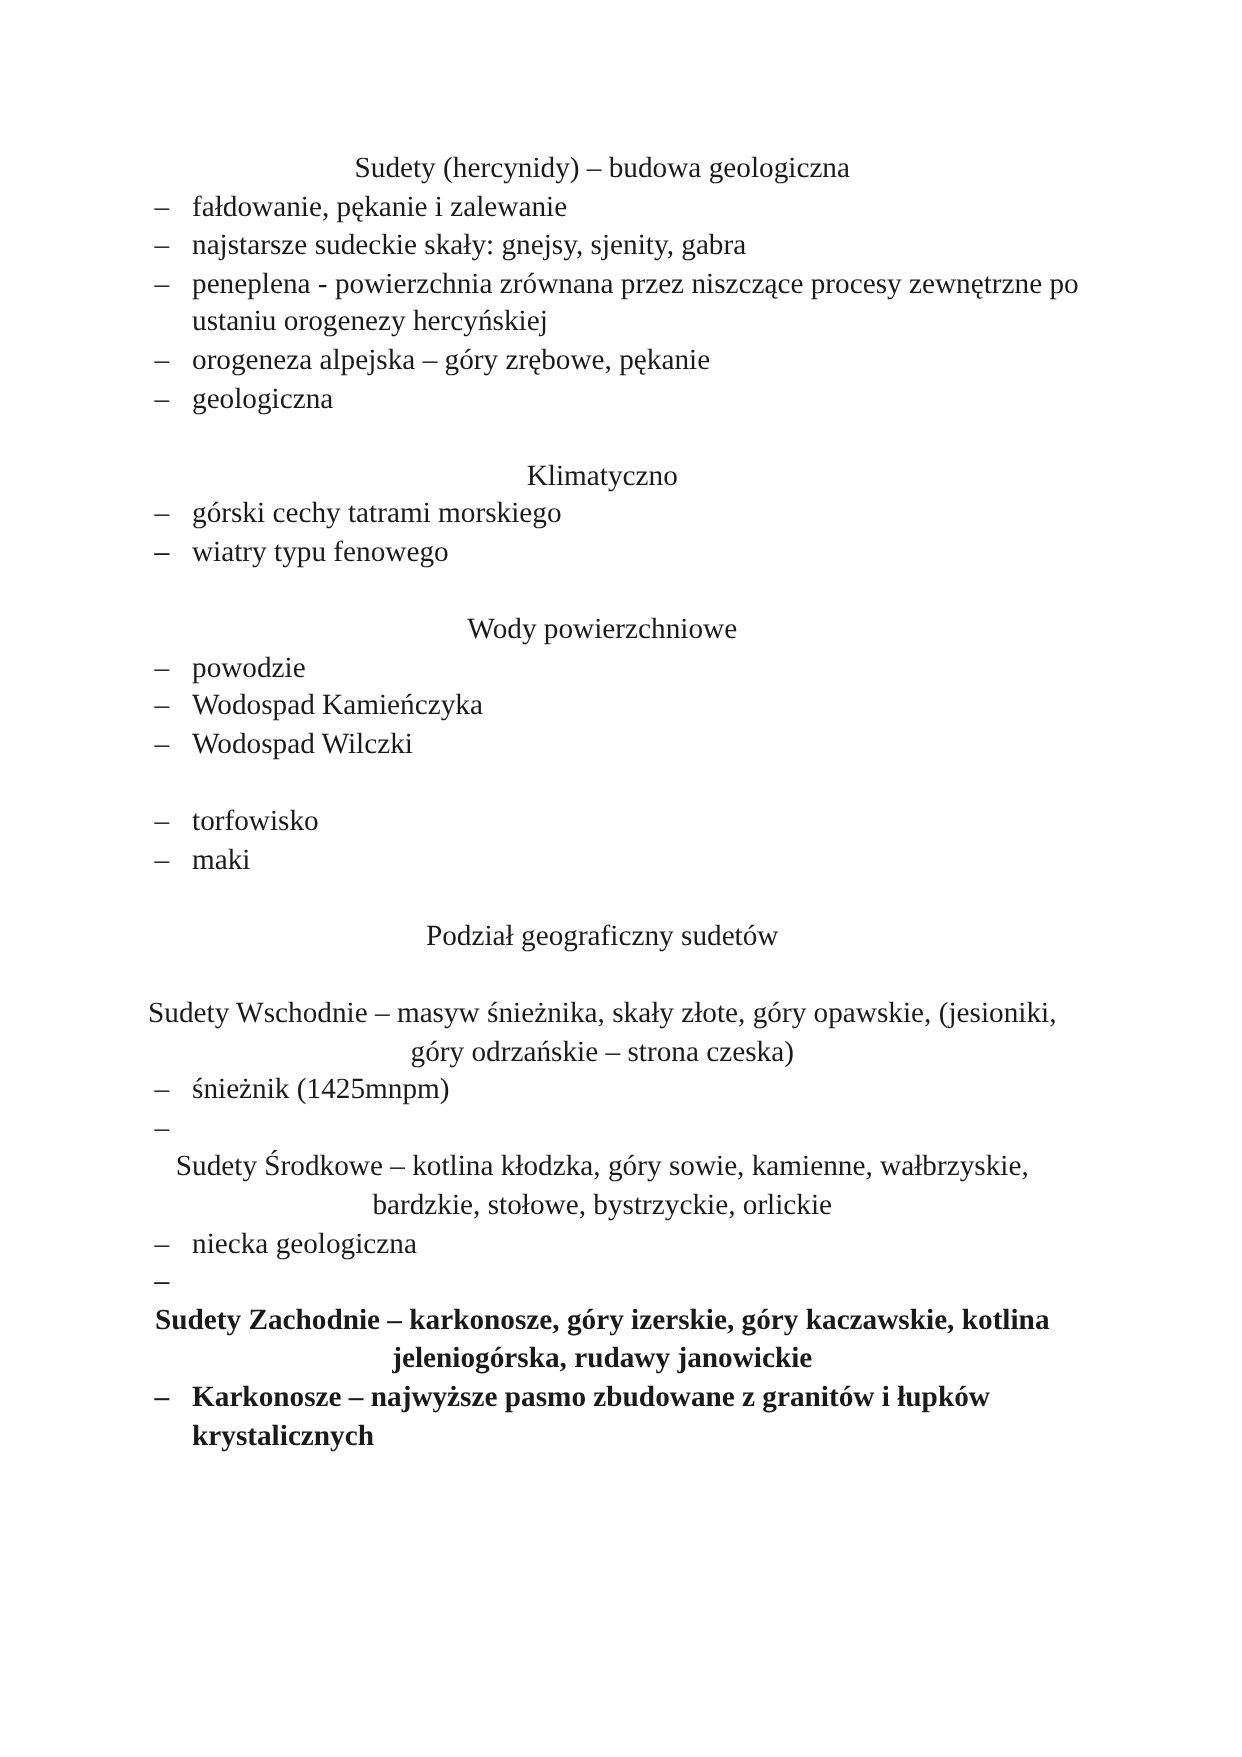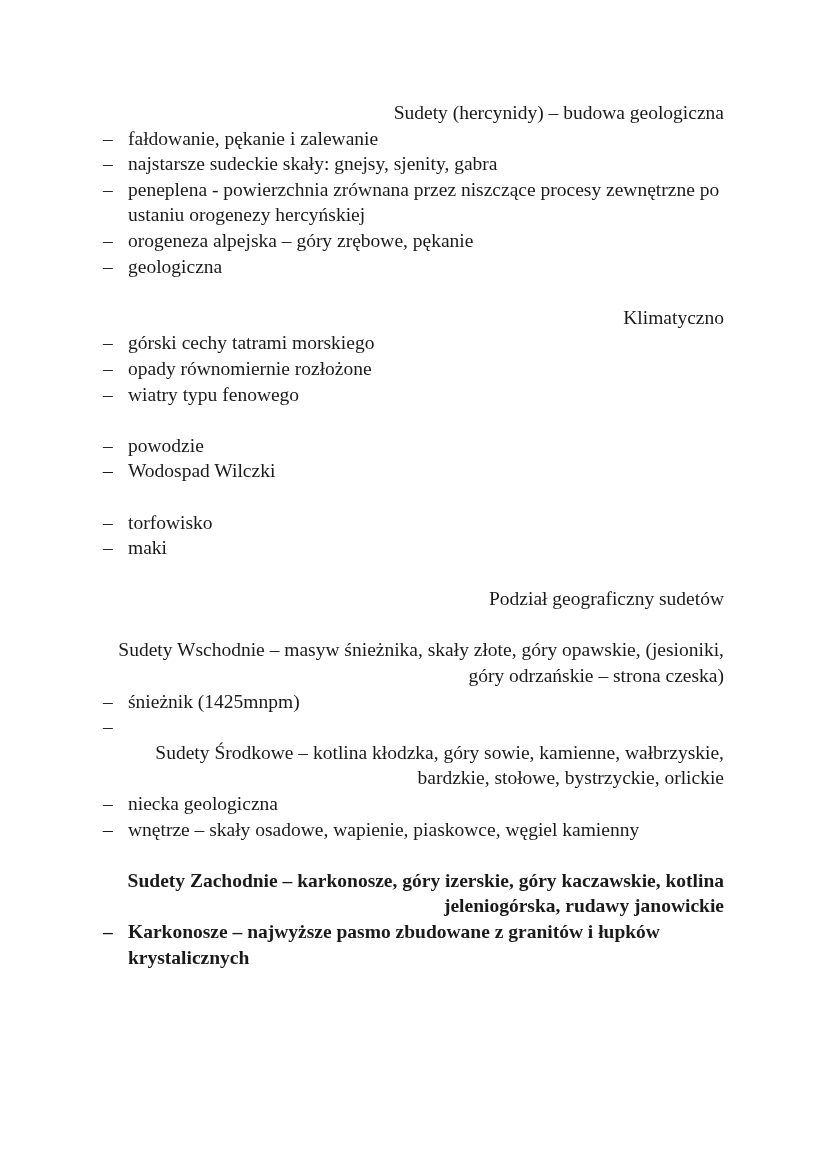--- a/index.html
+++ b/index.html
@@ -35,21 +35,21 @@
   .section {
     margin: 0 0 25.6px 0;   
   }
   .section:last-child { margin-bottom: 0; font-weight: bold; }
 
   
   .para {
     margin: 0;
     padding: 0;
     max-width: 645px;
-    text-align: right;
+    text-align: center;
     white-space: pre-wrap;
   }
 
   
   .list {
     list-style: none;
     margin: 0;
     padding: 0;
   }
   .list-item {
@@ -79,28 +79,29 @@
           <li class="list-item"><span class="dash">–</span><span>najstarsze sudeckie skały: gnejsy, sjenity, gabra</span></li>
           <li class="list-item"><span class="dash">–</span><span>peneplena - powierzchnia zrównana przez niszczące procesy zewnętrzne po ustaniu orogenezy hercyńskiej</span></li>
           <li class="list-item"><span class="dash">–</span><span>orogeneza alpejska – góry zrębowe, pękanie</span></li>
           <li class="list-item"><span class="dash">–</span><span>geologiczna</span></li>
         </ul>
       </div>
       <div class="section">
         <p class="para">Klimatyczno</p>
         <ul class="list">
           <li class="list-item"><span class="dash">–</span><span>górski cechy tatrami morskiego</span></li>
-          <li class="list-item"><span class="dash">–</span><span>opady równomiernie rozłożone</span></li>
+          <li class="list-item"><span class="dash">–</span></li>
           <li class="list-item"><span class="dash">–</span><span>wiatry typu fenowego</span></li>
         </ul>
       </div>
       <div class="section">
+        <p class="para">Wody powierzchniowe</p>
         <ul class="list">
           <li class="list-item"><span class="dash">–</span><span>powodzie</span></li>
-          <li class="list-item"><span class="dash">–</span></li>
+          <li class="list-item"><span class="dash">–</span><span>Wodospad Kamieńczyka</span></li>
           <li class="list-item"><span class="dash">–</span><span>Wodospad Wilczki</span></li>
         </ul>
       </div>
       <div class="section">
         <ul class="list">
           <li class="list-item"><span class="dash">–</span><span>torfowisko</span></li>
           <li class="list-item"><span class="dash">–</span><span>maki</span></li>
         </ul>
       </div>
       <div class="section">
@@ -111,21 +112,21 @@
         <ul class="list">
           <li class="list-item"><span class="dash">–</span><span>śnieżnik (1425mnpm)</span></li>
           <li class="list-item"><span class="dash">–</span></li>
         </ul>
       </div>
       <div class="section">
         <p class="para">Sudety Środkowe – kotlina kłodzka, góry sowie, kamienne, wałbrzyskie, bardzkie, stołowe, bystrzyckie, orlickie</p>
         <ul class="list">
           <li class="list-item"><span class="dash">–</span><span>niecka geologiczna</span></li>
           <li class="list-item"><span class="dash">–</span></li>
-          <li class="list-item"><span class="dash">–</span><span>wnętrze – skały osadowe, wapienie, piaskowce, węgiel kamienny</span></li>
+          <li class="list-item"><span class="dash">–</span></li>
         </ul>
       </div>
       <div class="section">
         <p class="para">Sudety Zachodnie – karkonosze, góry izerskie, góry kaczawskie, kotlina jeleniogórska, rudawy janowickie</p>
         <ul class="list">
           <li class="list-item"><span class="dash">–</span><span>Karkonosze – najwyższe pasmo zbudowane z granitów i łupków krystalicznych</span></li>
         </ul>
       </div>
     </div>
 </div>

